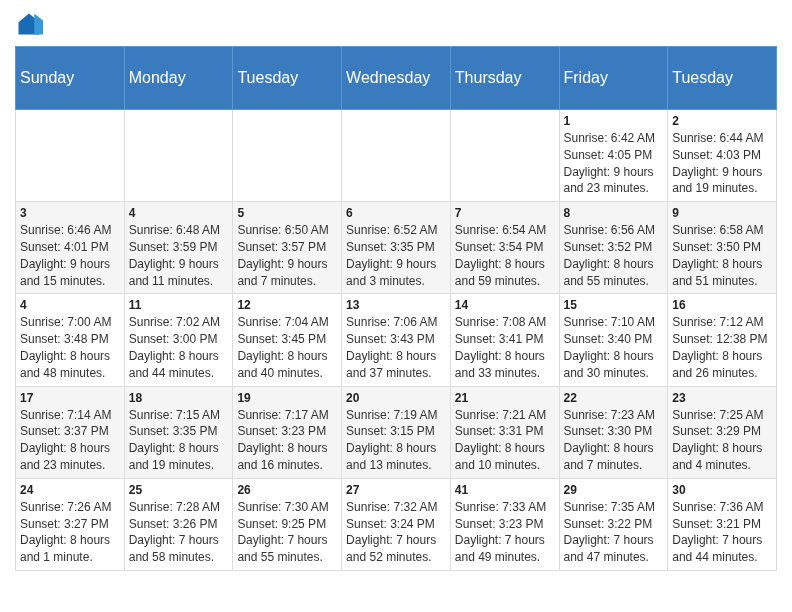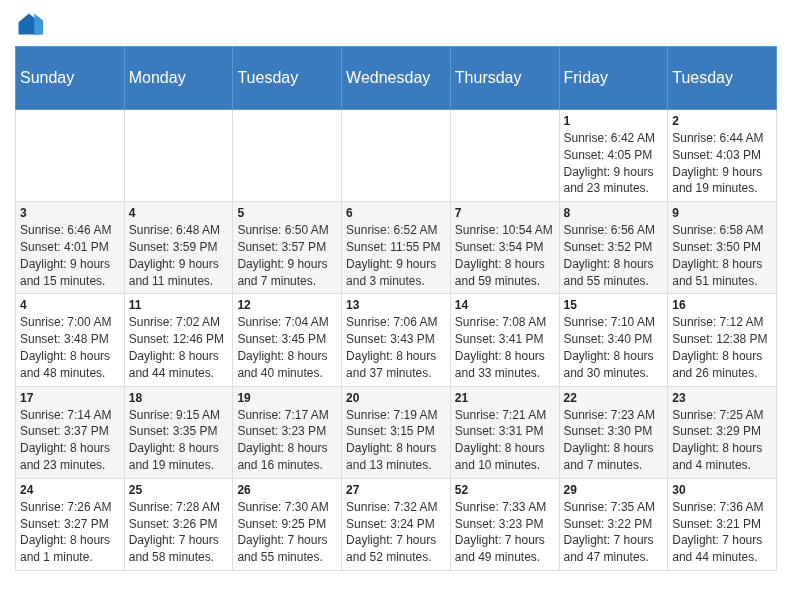--- a/index.html
+++ b/index.html
@@ -159,26 +159,26 @@
           </td>
           <td>
             <span class="day-number">5</span>
             <div class="day-info">Sunrise: 6:50 AM
 Sunset: 3:57 PM
 Daylight: 9 hours and 7 minutes.</div>
           </td>
           <td>
             <span class="day-number">6</span>
             <div class="day-info">Sunrise: 6:52 AM
-Sunset: 11:55 PM
+Sunset: 3:35 PM
 Daylight: 9 hours and 3 minutes.</div>
           </td>
           <td>
             <span class="day-number">7</span>
-            <div class="day-info">Sunrise: 10:54 AM
+            <div class="day-info">Sunrise: 6:54 AM
 Sunset: 3:54 PM
 Daylight: 8 hours and 59 minutes.</div>
           </td>
           <td>
             <span class="day-number">8</span>
             <div class="day-info">Sunrise: 6:56 AM
 Sunset: 3:52 PM
 Daylight: 8 hours and 55 minutes.</div>
           </td>
           <td>
@@ -191,21 +191,21 @@
         <tr>
           <td>
             <span class="day-number">4</span>
             <div class="day-info">Sunrise: 7:00 AM
 Sunset: 3:48 PM
 Daylight: 8 hours and 48 minutes.</div>
           </td>
           <td>
             <span class="day-number">11</span>
             <div class="day-info">Sunrise: 7:02 AM
-Sunset: 12:46 PM
+Sunset: 3:00 PM
 Daylight: 8 hours and 44 minutes.</div>
           </td>
           <td>
             <span class="day-number">12</span>
             <div class="day-info">Sunrise: 7:04 AM
 Sunset: 3:45 PM
 Daylight: 8 hours and 40 minutes.</div>
           </td>
           <td>
             <span class="day-number">13</span>
@@ -234,21 +234,21 @@
         </tr>
         <tr>
           <td>
             <span class="day-number">17</span>
             <div class="day-info">Sunrise: 7:14 AM
 Sunset: 3:37 PM
 Daylight: 8 hours and 23 minutes.</div>
           </td>
           <td>
             <span class="day-number">18</span>
-            <div class="day-info">Sunrise: 9:15 AM
+            <div class="day-info">Sunrise: 7:15 AM
 Sunset: 3:35 PM
 Daylight: 8 hours and 19 minutes.</div>
           </td>
           <td>
             <span class="day-number">19</span>
             <div class="day-info">Sunrise: 7:17 AM
 Sunset: 3:23 PM
 Daylight: 8 hours and 16 minutes.</div>
           </td>
           <td>
@@ -295,21 +295,21 @@
 Sunset: 9:25 PM
 Daylight: 7 hours and 55 minutes.</div>
           </td>
           <td>
             <span class="day-number">27</span>
             <div class="day-info">Sunrise: 7:32 AM
 Sunset: 3:24 PM
 Daylight: 7 hours and 52 minutes.</div>
           </td>
           <td>
-            <span class="day-number">52</span>
+            <span class="day-number">41</span>
             <div class="day-info">Sunrise: 7:33 AM
 Sunset: 3:23 PM
 Daylight: 7 hours and 49 minutes.</div>
           </td>
           <td>
             <span class="day-number">29</span>
             <div class="day-info">Sunrise: 7:35 AM
 Sunset: 3:22 PM
 Daylight: 7 hours and 47 minutes.</div>
           </td>

